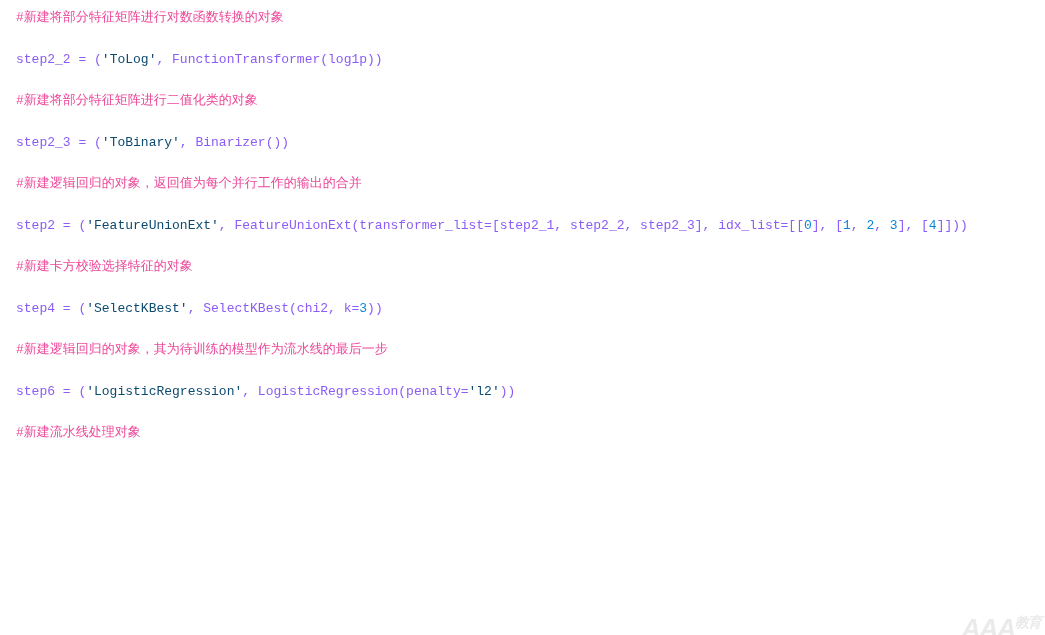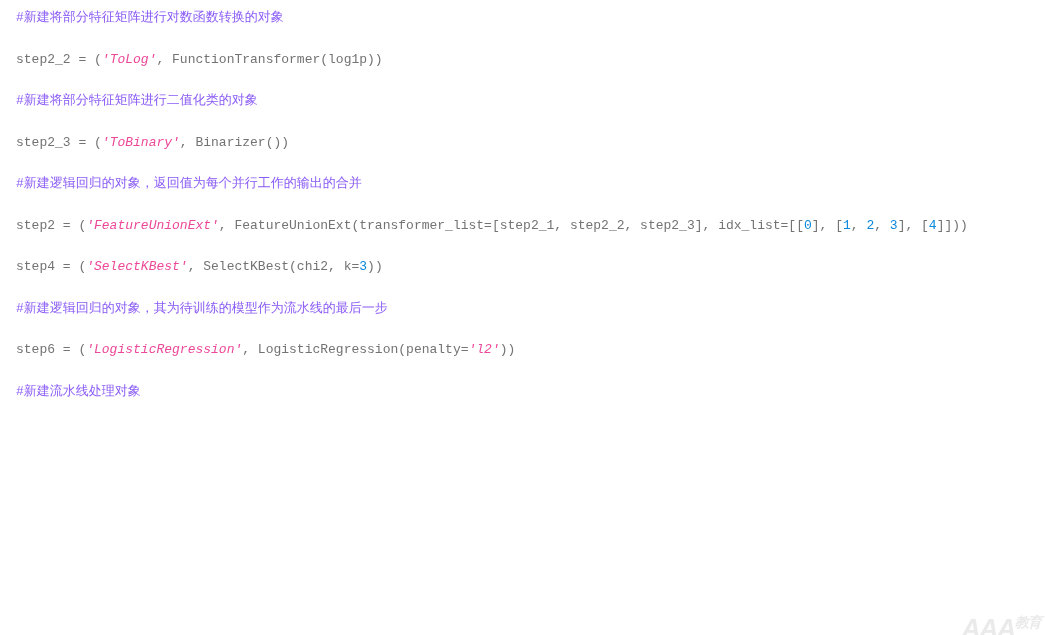--- a/index.html
+++ b/index.html
@@ -17,31 +17,30 @@
       width: 1045px;
       height: 635px;
       overflow: hidden;
       position: relative;
     }
     .code-line {
       white-space: pre;
       margin-bottom: 22px;
     }
     .comment {
-      color: #8b5cf6;
+      color: #ec4899;
     }
     .string {
-      color: #ec4899;
-      font-style: italic;
+      color: #0c4a6e;
     }
     .number {
       color: #0b87da;
     }
     .plain {
-      color: #737373;
+      color: #8b5cf6;
       text-align: right;
     }
     .watermark {
       position: absolute;
       right: 4px;
       bottom: -6px;
       font-family: Arial, sans-serif;
       font-size: 26px;
       font-weight: 700;
       font-style: italic;
@@ -59,20 +58,21 @@
 </head>
 <body>
 
 <div id="code-container">
     <div class="code-line"><span class="comment">#新建将部分特征矩阵进行对数函数转换的对象</span></div>
     <div class="code-line"><span class="plain">step2_2 = (</span><span class="string">'ToLog'</span><span class="plain">, FunctionTransformer(log1p))</span></div>
     <div class="code-line"><span class="comment">#新建将部分特征矩阵进行二值化类的对象</span></div>
     <div class="code-line"><span class="plain">step2_3 = (</span><span class="string">'ToBinary'</span><span class="plain">, Binarizer())</span></div>
     <div class="code-line"><span class="comment">#新建逻辑回归的对象，返回值为每个并行工作的输出的合并</span></div>
     <div class="code-line"><span class="plain">step2 = (</span><span class="string">'FeatureUnionExt'</span><span class="plain">, FeatureUnionExt(transformer_list=[step2_1, step2_2, step2_3], idx_list=[[</span><span class="number">0</span><span class="plain">], [</span><span class="number">1</span><span class="plain">, </span><span class="number">2</span><span class="plain">, </span><span class="number">3</span><span class="plain">], [</span><span class="number">4</span><span class="plain">]]))</span></div>
+    <div class="code-line"><span class="comment">#新建卡方校验选择特征的对象</span></div>
     <div class="code-line"><span class="plain">step4 = (</span><span class="string">'SelectKBest'</span><span class="plain">, SelectKBest(chi2, k=</span><span class="number">3</span><span class="plain">))</span></div>
     <div class="code-line"><span class="comment">#新建逻辑回归的对象，其为待训练的模型作为流水线的最后一步</span></div>
     <div class="code-line"><span class="plain">step6 = (</span><span class="string">'LogisticRegression'</span><span class="plain">, LogisticRegression(penalty=</span><span class="string">'l2'</span><span class="plain">))</span></div>
     <div class="code-line"><span class="comment">#新建流水线处理对象</span></div>
   </div>
 
 <div class="watermark">
   <span>AAA</span><span class="cn">教育</span>
 </div>
 

